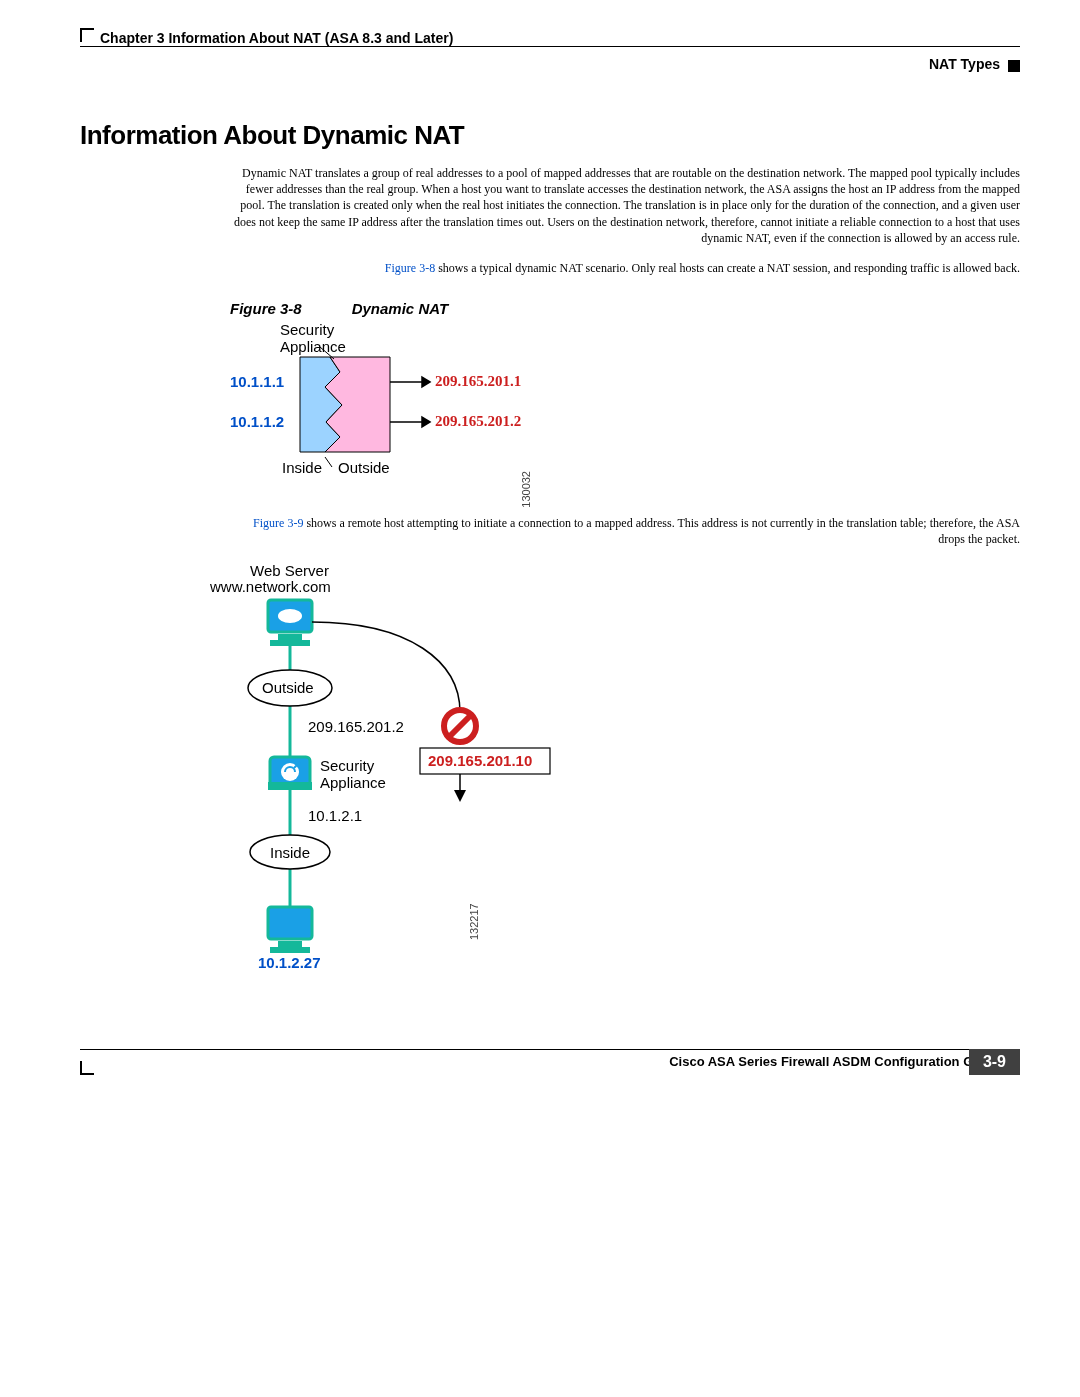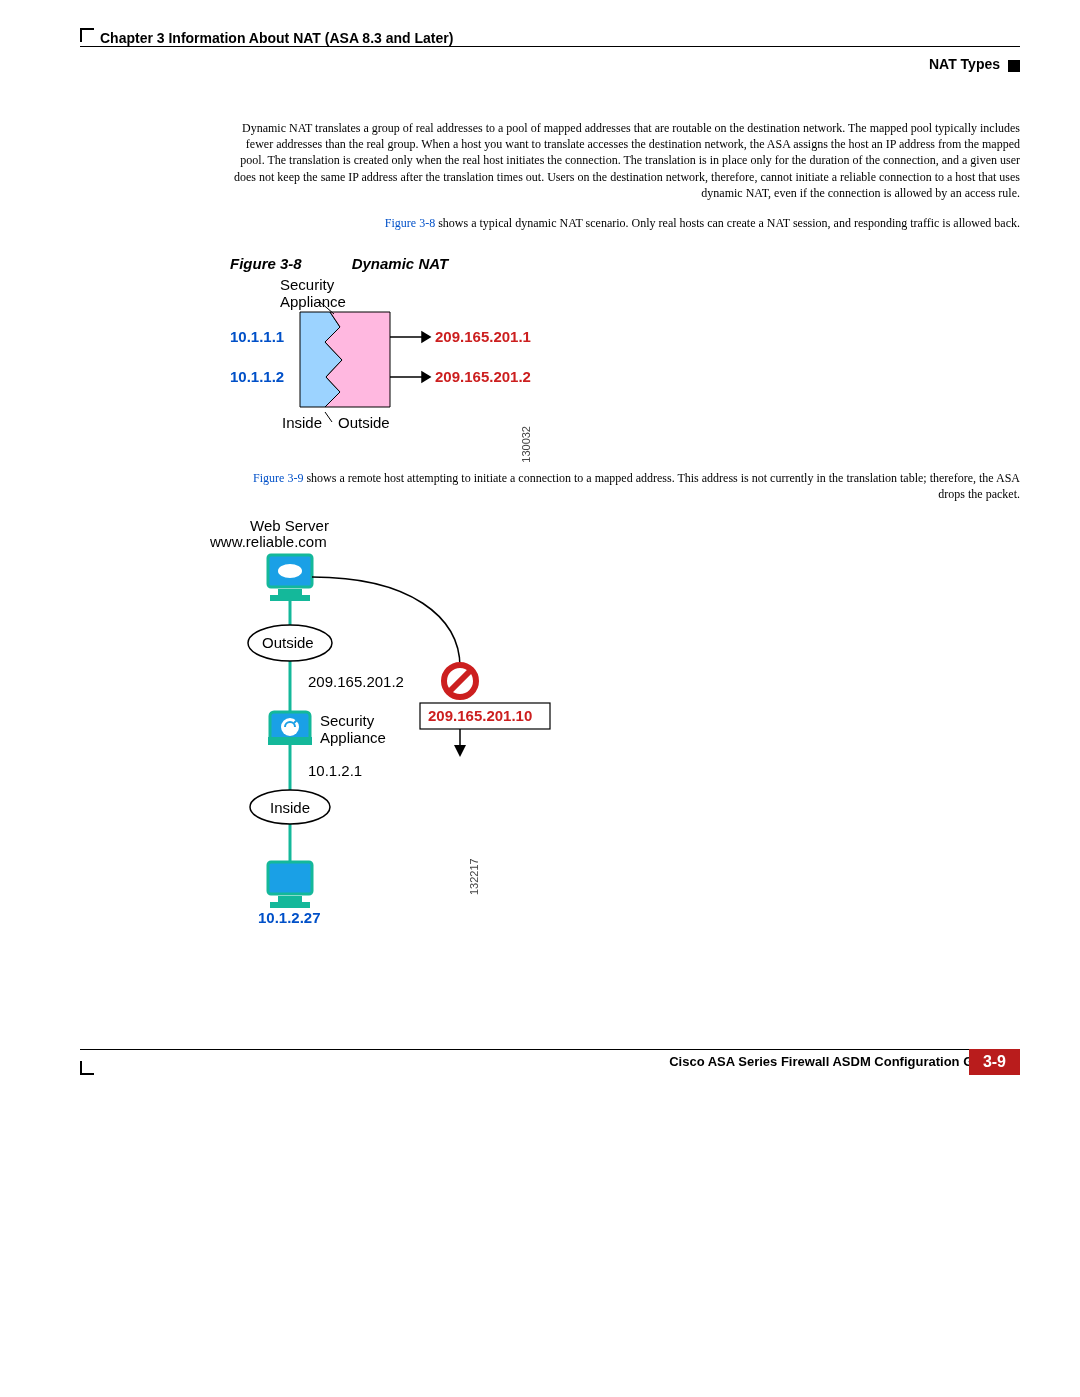--- a/index.html
+++ b/index.html
@@ -82,21 +82,21 @@
     font-style: italic;
     margin: 24px 0 10px 150px;
   }
   .fig-caption .gap { display: inline-block; width: 50px; }
   .fig-wrap { margin-left: 150px; position: relative; }
 
   
   .f8 { position: relative; width: 320px; height: 170px; }
   .f8 .lbl { position: absolute; font-family: Arial, Helvetica, sans-serif; font-size: 15px; }
   .f8 .ip-blue { color: #0050c8; font-weight: bold; font-family: Arial, Helvetica, sans-serif; font-size: 15px; position: absolute; }
-  .f8 .ip-red  { color: #cc1f1f; font-weight: bold; font-family: Liberation Sans, sans-serif; font-size: 15px; position: absolute; }
+  .f8 .ip-red  { color: #cc1f1f; font-weight: bold; font-family: Liberation Serif, serif; font-size: 15px; position: absolute; }
   .f8 svg { position: absolute; top: 0; left: 0; }
   .f8 .imgid { position: absolute; right: 18px; bottom: 26px; transform: rotate(-90deg); transform-origin: right bottom; font-family: Arial, Helvetica, sans-serif; font-size: 11px; color: #444; }
 
   
   .f9 { position: relative; width: 360px; height: 420px; }
   .f9 svg { position: absolute; top: 0; left: 0; }
   .f9 .t { position: absolute; font-family: Arial, Helvetica, sans-serif; font-size: 15px; }
   .f9 .imgid { position: absolute; left: 238px; top: 378px; transform: rotate(-90deg); transform-origin: left top; font-family: Arial, Helvetica, sans-serif; font-size: 11px; color: #444; }
 
   
@@ -113,21 +113,21 @@
     align-items: center;
     gap: 8px;
     font-family: Arial, Helvetica, sans-serif;
     font-size: 13px;
     font-weight: bold;
   }
   .page-num-box {
     position: absolute;
     right: 0;
     bottom: -6px;
-    background: #b91c1c;
+    background: #404040;
     color: #fff;
     font-family: Arial, Helvetica, sans-serif;
     font-weight: bold;
     font-size: 16px;
     padding: 4px 14px;
   }
 </style>
 </head>
 <body>
 
@@ -136,20 +136,21 @@
   <div class="crop-bl"></div>
 
   <div class="rule-top"></div>
   <div class="header">Chapter 3      Information About NAT (ASA 8.3 and Later)</div>
   <div class="header-right">
     <span>NAT Types</span>
     <span class="black-sq"></span>
   </div>
 
   <div class="content">
+    <h2 class="section">Information About Dynamic NAT</h2>
 
     <p class="body-para">Dynamic NAT translates a group of real addresses to a pool of mapped addresses that are routable on the destination network. The mapped pool typically includes fewer addresses than the real group. When a host you want to translate accesses the destination network, the ASA assigns the host an IP address from the mapped pool. The translation is created only when the real host initiates the connection. The translation is in place only for the duration of the connection, and a given user does not keep the same IP address after the translation times out. Users on the destination network, therefore, cannot initiate a reliable connection to a host that uses dynamic NAT, even if the connection is allowed by an access rule.</p>
 
     <p class="body-para">
       <span class="link">Figure 3-8</span><span> shows a typical dynamic NAT scenario. Only real hosts can create a NAT session, and responding traffic is allowed back.</span>
     </p>
 
     <div class="fig-caption">
       <span>Figure 3-8</span><span class="gap"></span><span>Dynamic NAT</span>
     </div>
@@ -235,21 +236,21 @@
             <line x1="219" y1="175" x2="241" y2="153" stroke="#cc1f1f" stroke-width="6"></line>
           </g>
 
           <rect x="190" y="186" width="130" height="26" fill="#fff" stroke="#000" stroke-width="1.2"></rect>
 
           <line x1="230" y1="212" x2="230" y2="232" stroke="#000" stroke-width="1.5"></line>
           <polygon points="230,240 224,228 236,228" fill="#000"></polygon>
         </svg>
 
         <div class="t" style="left:20px; top:0px;">Web Server</div>
-        <div class="t" style="left:-20px; top:16px;">www.reliable.com</div>
+        <div class="t" style="left:-20px; top:16px;">www.network.com</div>
         <div class="t" style="left:32px; top:117px;">Outside</div>
         <div class="t" style="left:78px; top:156px;">209.165.201.2</div>
         <div class="t" style="left:90px; top:195px; white-space:pre; line-height:1.15;">Security
 Appliance</div>
         <div class="t" style="left:198px; top:190px; color:#cc1f1f; font-weight:bold;">209.165.201.10</div>
         <div class="t" style="left:78px; top:245px;">10.1.2.1</div>
         <div class="t" style="left:40px; top:282px;">Inside</div>
         <div class="t" style="left:28px; top:392px; color:#0050c8; font-weight:bold;">10.1.2.27</div>
         <div class="imgid">132217</div>
       </div>

